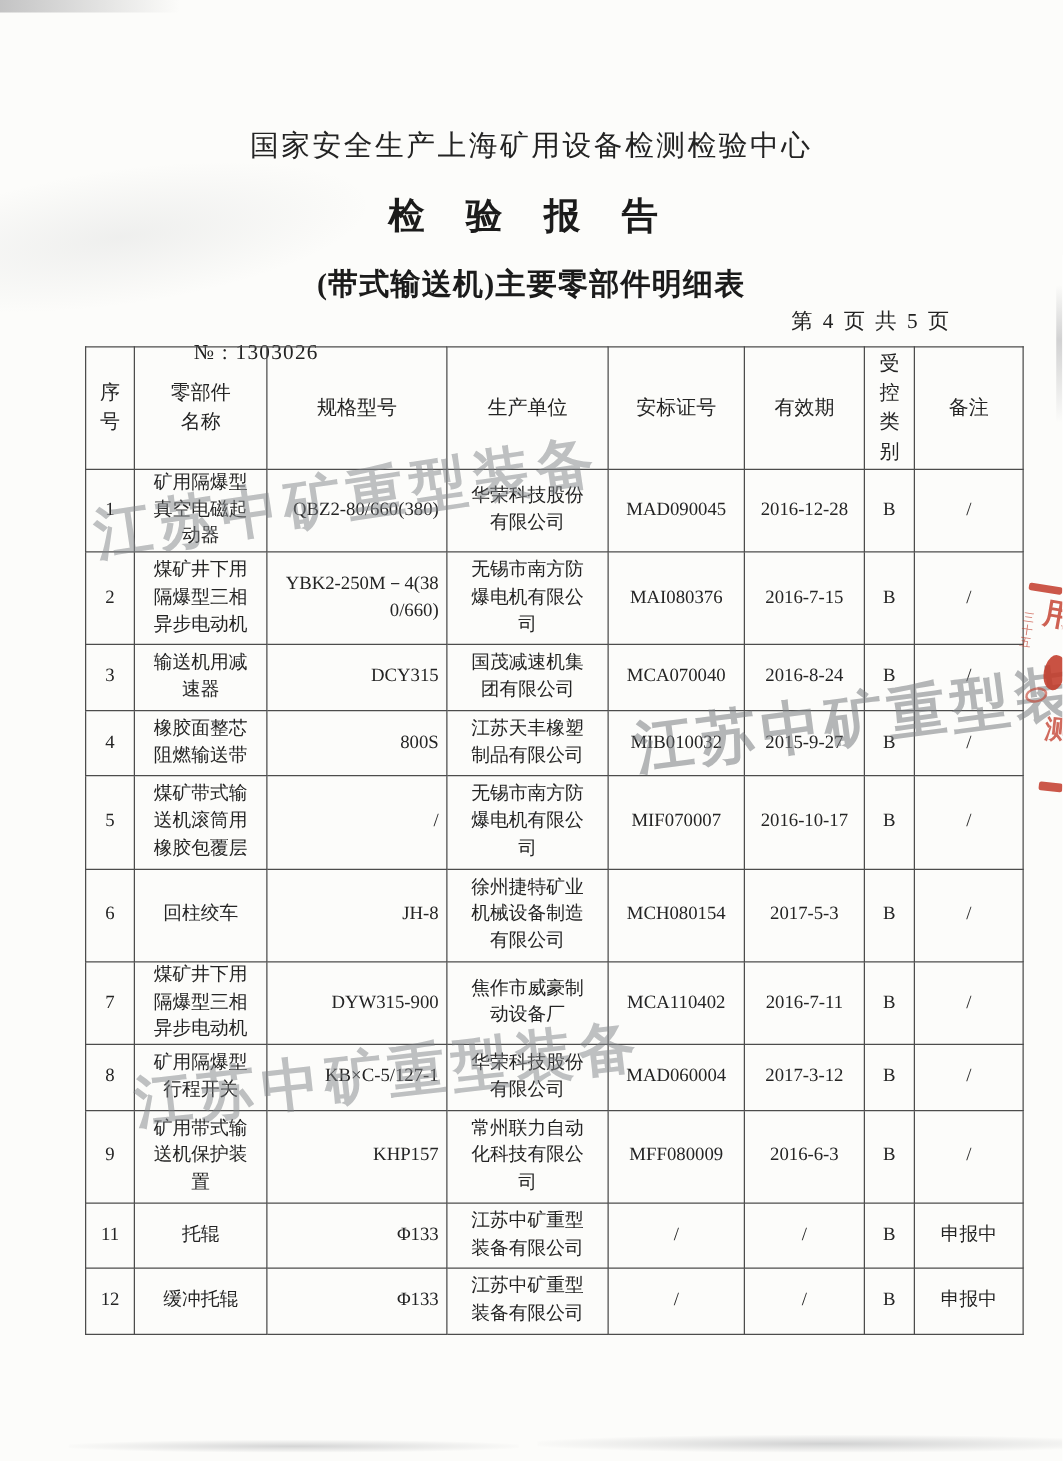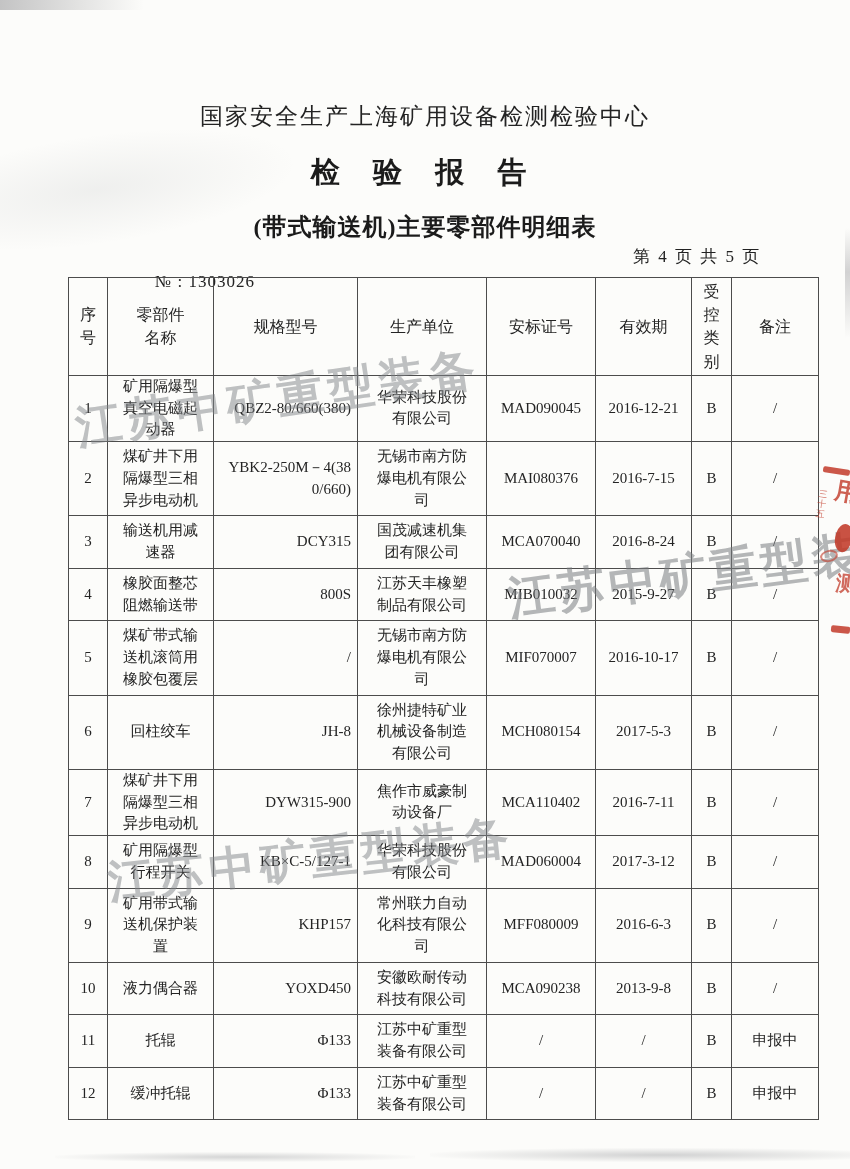--- a/index.html
+++ b/index.html
@@ -154,21 +154,21 @@
         <th>备注</th>
       </tr>
     </thead>
     <tbody>
         <tr>
           <td class="c0">1</td>
           <td class="c1">矿用隔爆型真空电磁起动器</td>
           <td class="c2">QBZ2-80/660(380)</td>
           <td class="c3">华荣科技股份有限公司</td>
           <td class="c4">MAD090045</td>
-          <td class="c5">2016-12-21</td>
+          <td class="c5">2016-12-28</td>
           <td class="c6">B</td>
           <td class="c7">/</td>
         </tr>
         <tr>
           <td class="c0">2</td>
           <td class="c1">煤矿井下用隔爆型三相异步电动机</td>
           <td class="c2">YBK2-250M－4(380/660)</td>
           <td class="c3">无锡市南方防爆电机有限公司</td>
           <td class="c4">MAI080376</td>
           <td class="c5">2016-7-15</td>
@@ -235,30 +235,20 @@
           <td class="c6">B</td>
           <td class="c7">/</td>
         </tr>
         <tr>
           <td class="c0">9</td>
           <td class="c1">矿用带式输送机保护装置</td>
           <td class="c2">KHP157</td>
           <td class="c3">常州联力自动化科技有限公司</td>
           <td class="c4">MFF080009</td>
           <td class="c5">2016-6-3</td>
-          <td class="c6">B</td>
-          <td class="c7">/</td>
-        </tr>
-        <tr>
-          <td class="c0">10</td>
-          <td class="c1">液力偶合器</td>
-          <td class="c2">YOXD450</td>
-          <td class="c3">安徽欧耐传动科技有限公司</td>
-          <td class="c4">MCA090238</td>
-          <td class="c5">2013-9-8</td>
           <td class="c6">B</td>
           <td class="c7">/</td>
         </tr>
         <tr>
           <td class="c0">11</td>
           <td class="c1">托辊</td>
           <td class="c2">Φ133</td>
           <td class="c3">江苏中矿重型装备有限公司</td>
           <td class="c4">/</td>
           <td class="c5">/</td>

